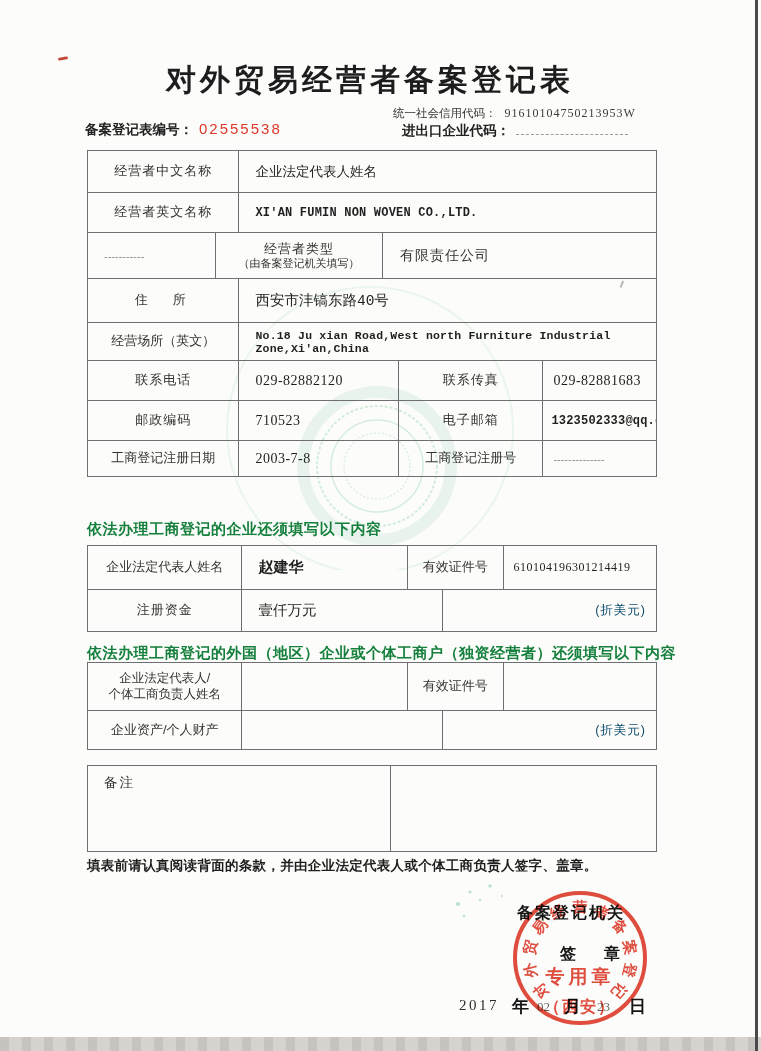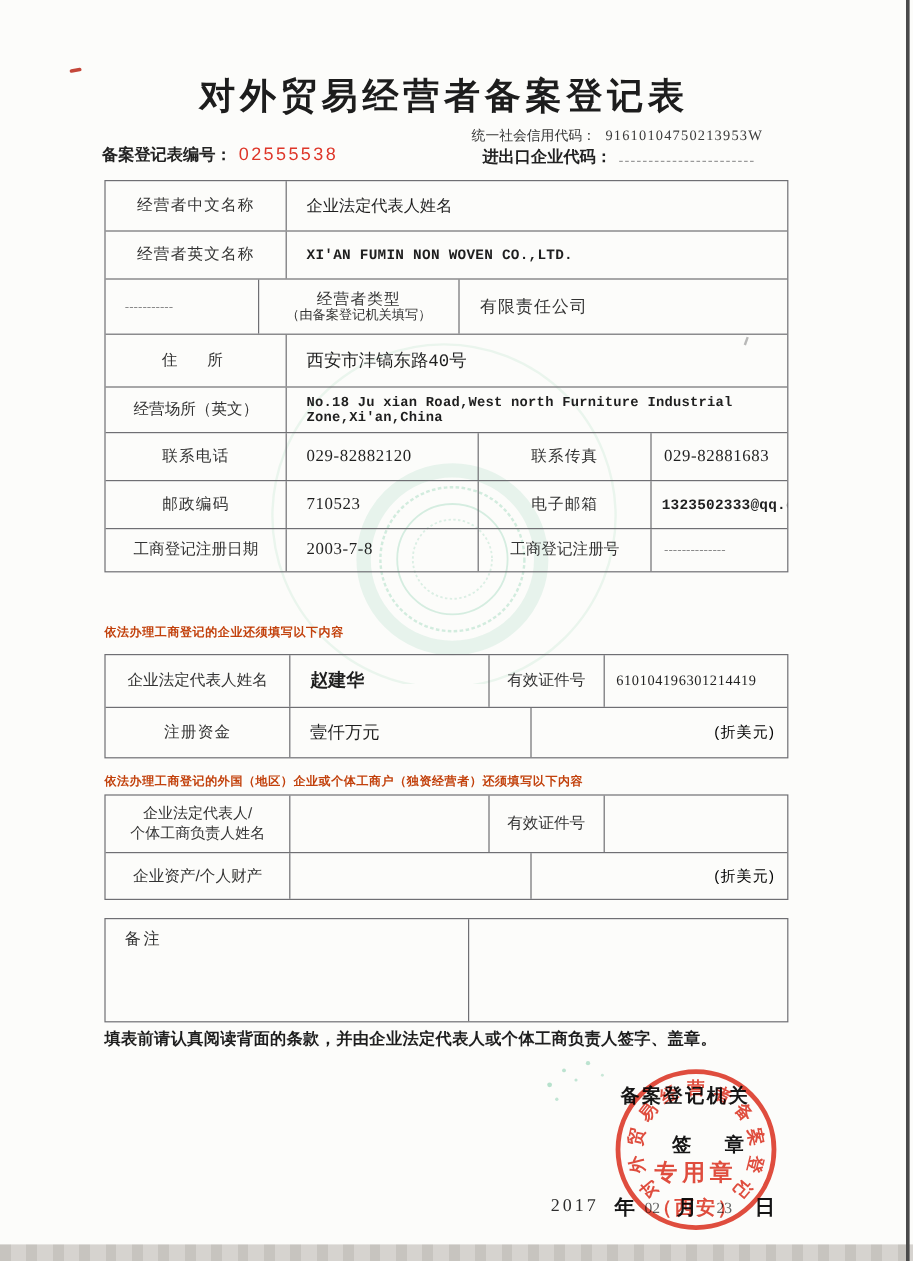--- a/index.html
+++ b/index.html
@@ -33,22 +33,22 @@
   .cell:first-child{border-left:none;}
   .lab{justify-content:center;text-align:center;font-size:13px;color:#333;letter-spacing:1px;flex-direction:column;line-height:1.25;}
   .val{padding-left:16px;font-size:13.5px;color:#1f1f1f;}
   .sub{font-size:11px;letter-spacing:0;}
   .dashes{color:#8a8a8a;font-size:11px;letter-spacing:0;}
   .en{font-size:12px;font-weight:700;letter-spacing:.2px;font-family:Liberation Mono, monospace;}
   .serifnum{font-family:"Liberation Serif","DejaVu Serif",serif;font-size:14px;letter-spacing:.5px;}
   .name-val{font-size:15px;font-weight:600;}
   .cap-val{font-size:14.5px;font-weight:500;}
   .idnum{font-family:"Liberation Serif","DejaVu Serif",serif;font-size:12px;letter-spacing:.5px;}
-  .usd{justify-content:flex-end;padding-right:10px;font-size:12.5px;color:#000000;letter-spacing:1px;padding-left:20px;}
-  .heading{position:absolute;left:87px;font-size:10px;font-weight:700;color:#c2410c;letter-spacing:.5px;z-index:2;}
+  .usd{justify-content:flex-end;padding-right:10px;font-size:12.5px;color:#0c4a6e;letter-spacing:1px;padding-left:20px;}
+  .heading{position:absolute;left:87px;font-size:15px;font-weight:700;color:#15803d;letter-spacing:.5px;z-index:2;}
   .remarks-label{align-items:flex-start;justify-content:flex-start;padding:8px 0 0 16px;font-size:13.5px;letter-spacing:2px;color:#333;}
   .footer-note{position:absolute;left:87px;top:857px;font-size:13.5px;font-weight:700;color:#1e1e1e;letter-spacing:.3px;z-index:2;}
   
   .authority{position:absolute;left:517px;top:903px;font-size:16px;font-weight:700;letter-spacing:2px;color:#161616;z-index:4;}
   .seal-label{position:absolute;left:560px;top:944px;font-size:16px;font-weight:700;letter-spacing:6px;color:#161616;z-index:4;}
   .d-abs{position:absolute;z-index:4;white-space:nowrap;}
   .d-year{left:459px;top:997px;font-family:"Liberation Serif","DejaVu Serif",serif;font-size:15px;letter-spacing:2.5px;color:#2e2e2e;}
   .d-unit{font-size:17px;font-weight:700;color:#141414;}
   .d-u1{left:512px;top:995px;} .d-u2{left:564px;top:995px;} .d-u3{left:629px;top:995px;}
   .d-small{font-family:"Liberation Serif","DejaVu Serif",serif;font-size:13px;color:#3c3c3c;opacity:.8;}

